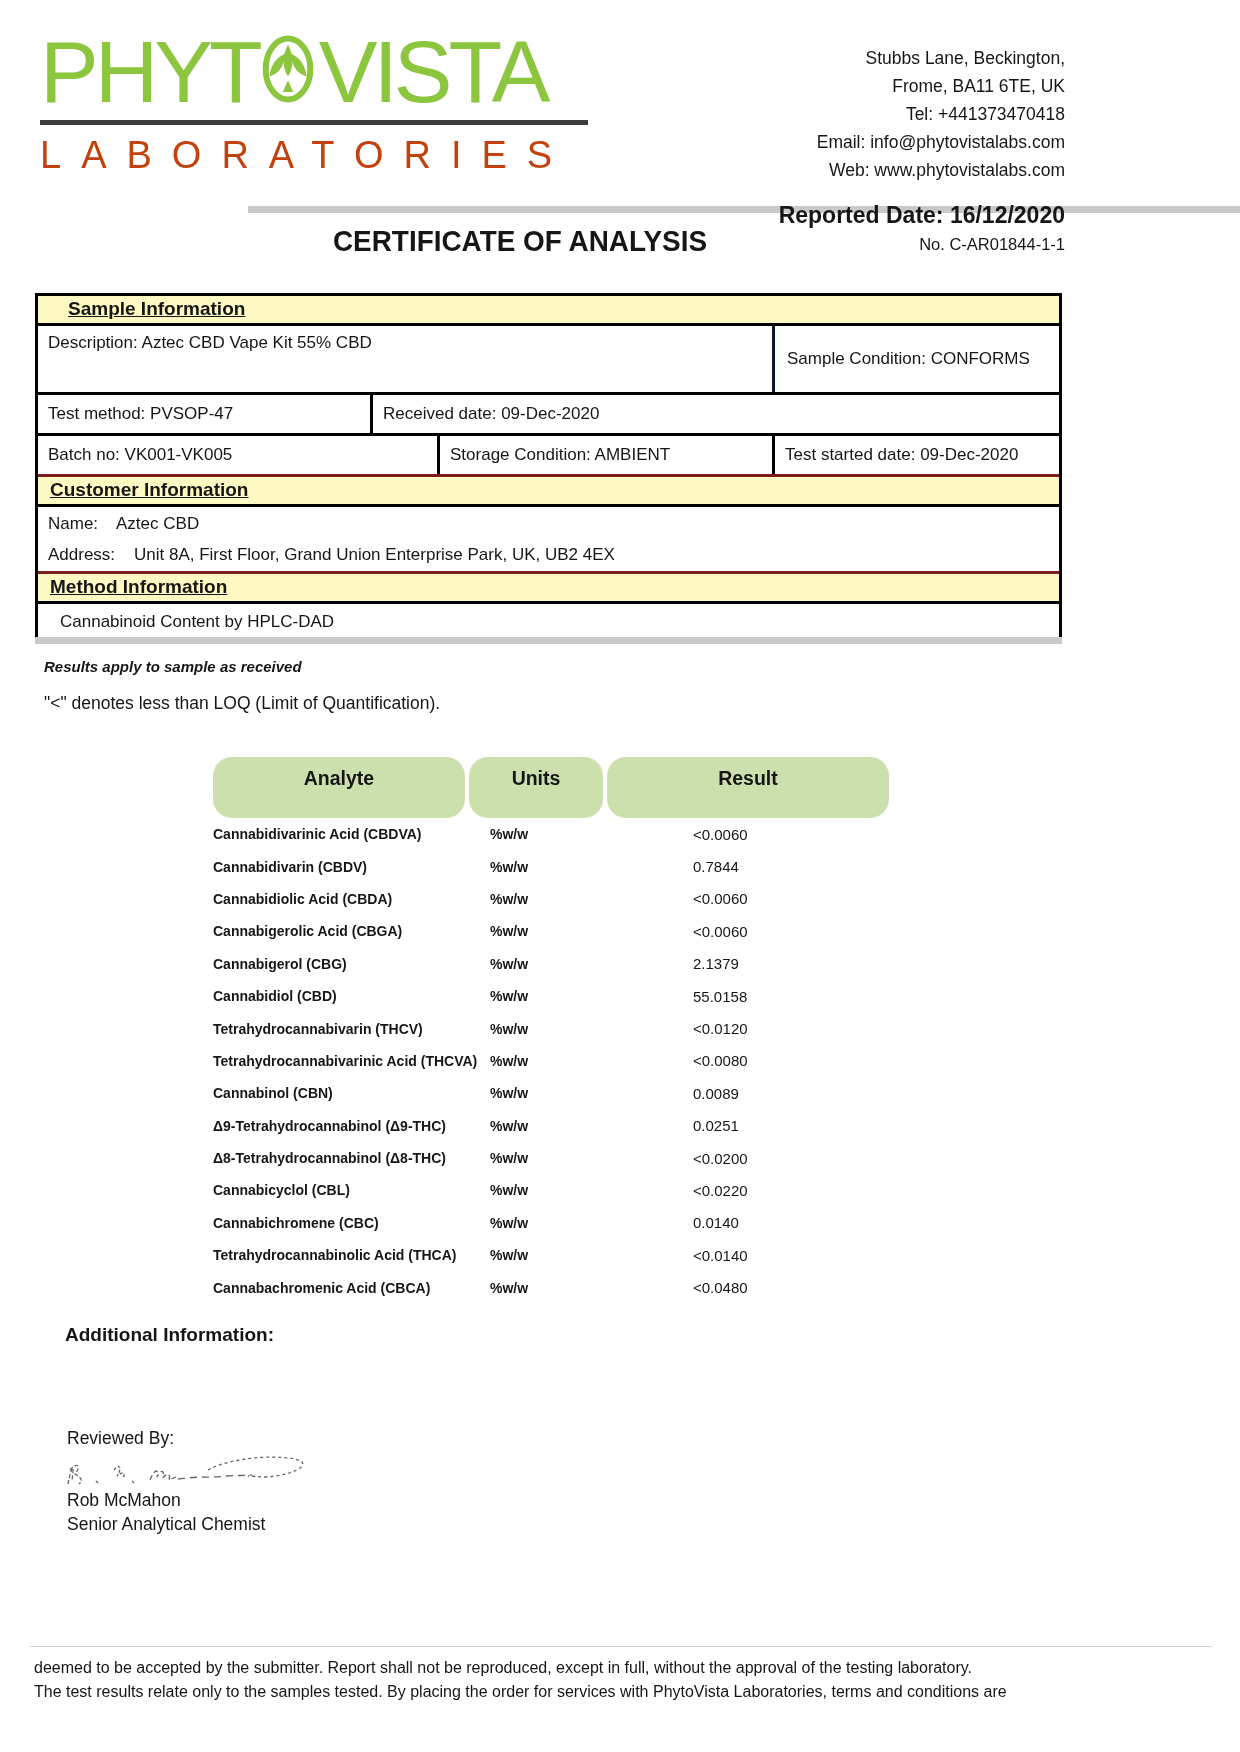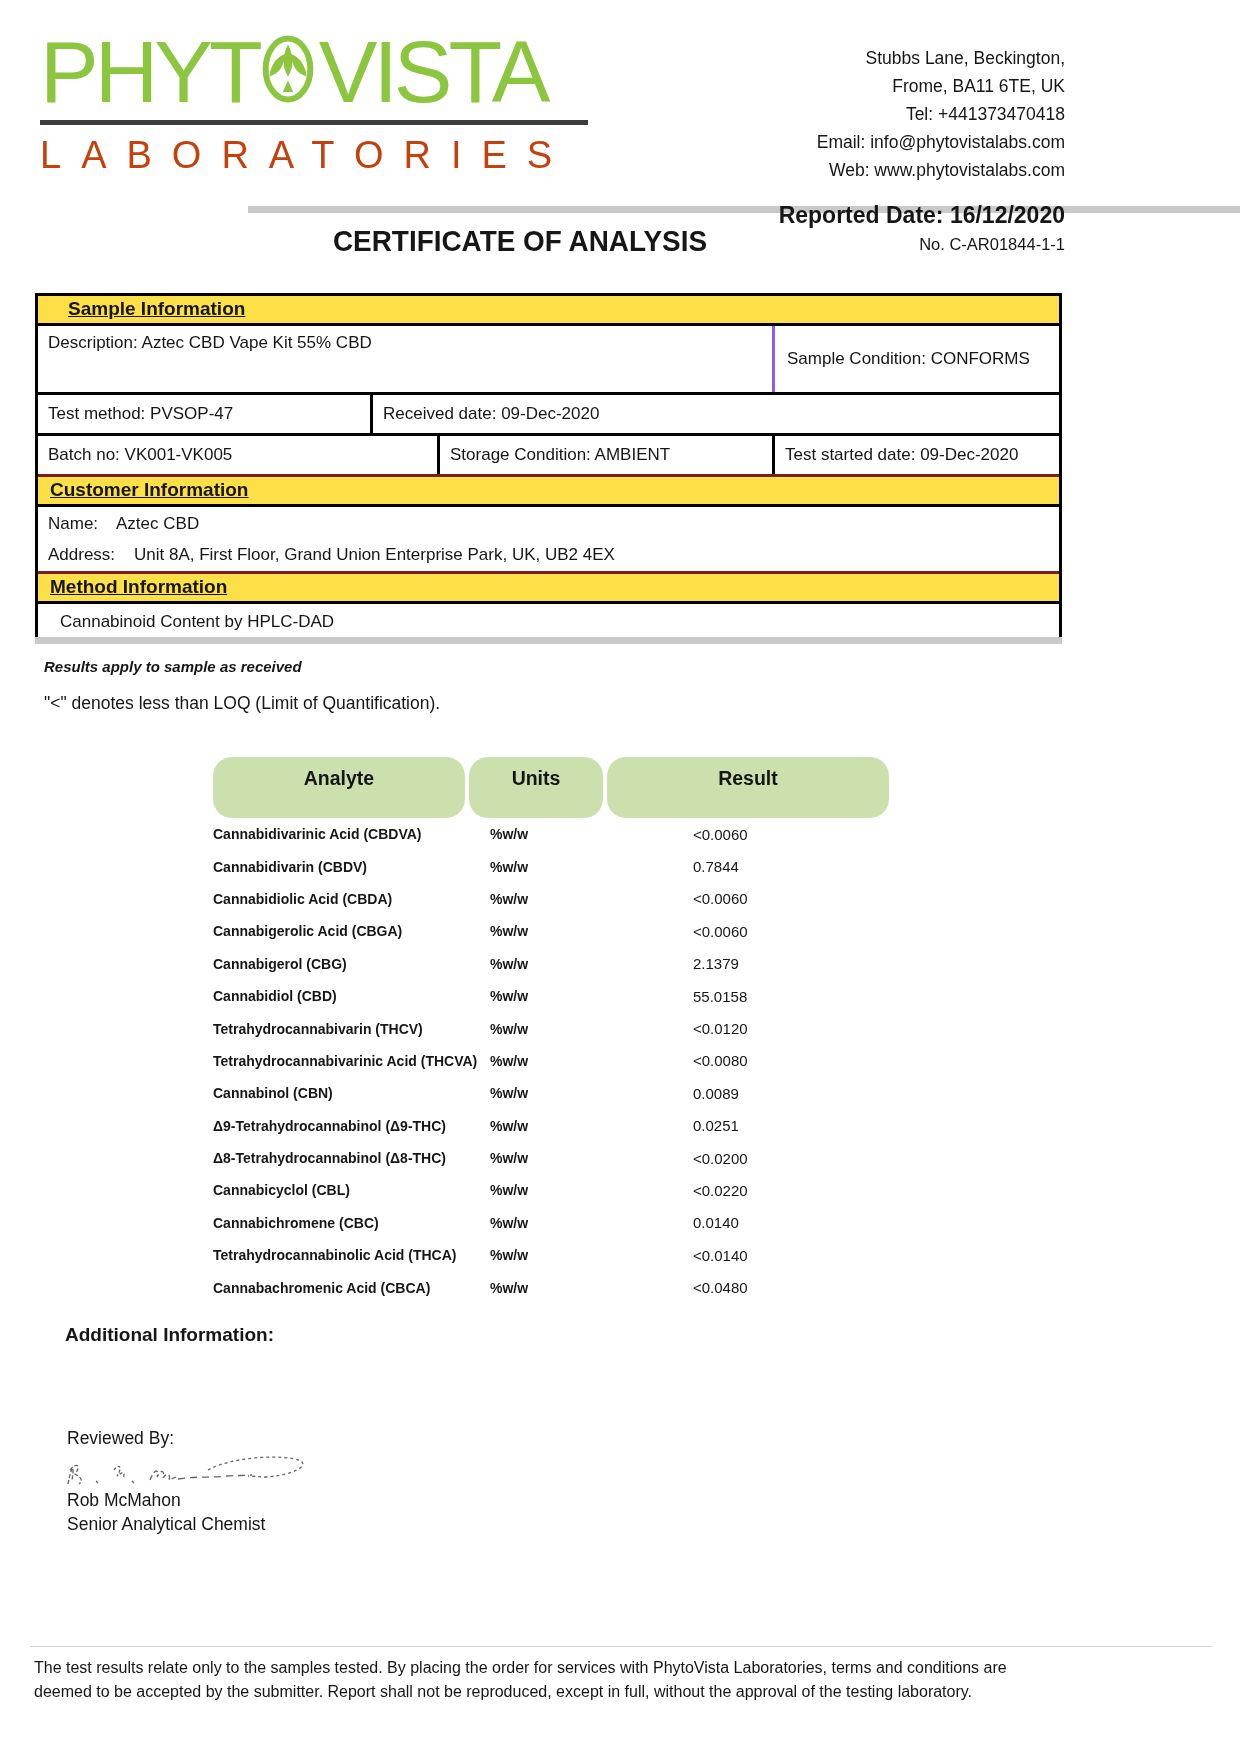--- a/index.html
+++ b/index.html
@@ -25,26 +25,26 @@
 
   .report-meta { right:175px; top:202px; text-align:right; }
   .report-meta .rdate { font-size:23px; font-weight:700; }
   .report-meta .rno { font-size:16.5px; margin-top:6px; }
 
   .doc-title { left:200px; top:224px; width:640px; text-align:center; font-size:30px;
                font-weight:700; transform:scaleX(.93); letter-spacing:0; }
 
   
   .info-table { left:35px; top:293px; width:1027px; border:3px solid #000; font-size:17px; }
-  .sec-bar { background:#fde047; font-weight:700; font-size:19px; padding:2px 0 3px 30px; }
+  .sec-bar { background:#fef9c3; font-weight:700; font-size:19px; padding:2px 0 3px 30px; }
   .sec-bar span { text-decoration:underline; }
   .bar-bb { border-bottom:3px solid #000; }
   .bar-bt { border-top:3px solid #7f1d1d;padding-left:12px; }
   .r1 { display:flex; height:66px; }
-  .c-desc { width:737px; border-right:3px solid #8b5cf6; padding:7px 0 4px 10px; }
+  .c-desc { width:737px; border-right:3px solid #0f172a; padding:7px 0 4px 10px; }
   .c-cond { flex:1; display:flex; align-items:center; padding-left:12px; }
   .r2 { display:flex; height:41px; border-top:3px solid #000; }
   .r2 > div { display:flex; align-items:center; padding-left:10px; }
   .c1 { width:402px; border-right:3px solid #000; }
   .c2 { width:335px; border-right:3px solid #000; }
   .c3 { flex:1; }
   .cust-body { height:64px; padding:7px 0 6px 10px; display:flex; flex-direction:column; justify-content:space-between; }
   .method-body { height:36px; display:flex; align-items:center; padding-left:22px; }
 
   .table-rule { top:637px; left:35px; width:1027px; height:7px; background:#c9c9c9; }
@@ -241,15 +241,15 @@
     <path d="M92,32 C97,20 101,21 99,29 C103,21 107,22 105,30 C109,24 113,26 111,32 L118,29" stroke-dasharray="5,3"></path>
     <path d="M120,31 C138,28 152,30 168,28 C178,27 186,28 194,27" stroke-dasharray="7,5"></path>
     <path d="M150,22 C175,8 228,6 243,13 C250,18 236,27 208,29 C200,29 194,28 190,28" stroke-dasharray="3,3"></path>
   </g>
 </svg>
 <div class="abs sig-name">Rob McMahon</div>
 <div class="abs sig-role">Senior Analytical Chemist</div>
 
 <div class="abs footer-rule"></div>
 <div class="abs footer">
+  <div>deemed to be accepted by the submitter. Report shall not be reproduced, except in full, without the approval of the testing laboratory.</div>
   <div>The test results relate only to the samples tested.  By placing the order for services with PhytoVista Laboratories, terms and conditions are</div>
-  <div>deemed to be accepted by the submitter. Report shall not be reproduced, except in full, without the approval of the testing laboratory.</div>
 </div>
 
 </body></html>

